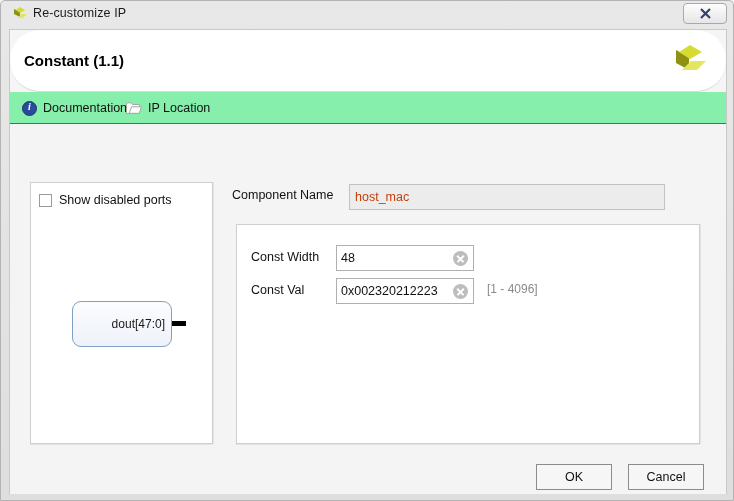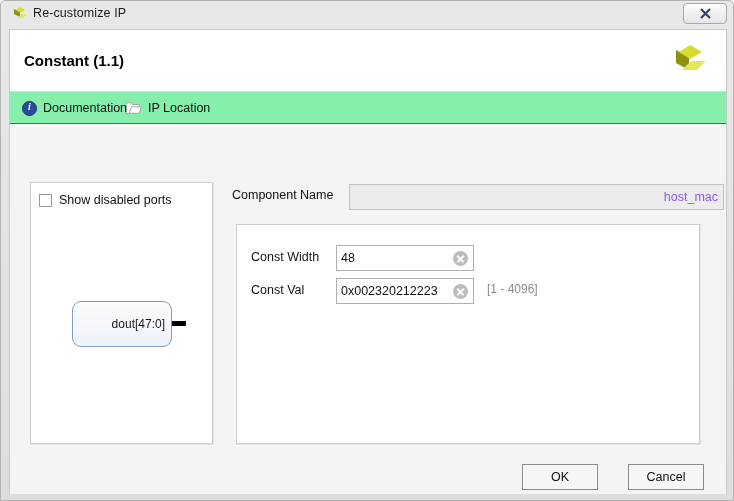--- a/index.html
+++ b/index.html
@@ -80,20 +80,21 @@
   }
 
   
   #header {
     position: absolute;
     left: 0; top: 0;
     width: 716px; height: 62px;
     background: #ffffff;
     border-bottom: 1px solid #d8d8d8;
     box-sizing: border-box;
+    border-radius: 30px;
   }
   #page-title {
     position: absolute;
     left: 14px; top: 22px;
     font-size: 15px;
     font-weight: bold;
     color: #000000;
     white-space: nowrap;
   }
   #brand-logo {
@@ -221,30 +222,29 @@
   #component-name-label {
     position: absolute;
     left: 0; top: 4px;
     font-size: 12.5px;
     color: #111111;
     white-space: nowrap;
   }
   #component-name-input {
     position: absolute;
     left: 117px; top: 0;
-    width: 375px; height: 26px;
+    width: 316px; height: 26px;
     box-sizing: border-box;
     border: 1px solid #c2c2c2;
     background: #ececec;
-    color: #8b5cf6;
+    color: #c2410c;
     font-family: "Liberation Sans", sans-serif;
     font-size: 12.5px;
     padding: 0 5px;
     outline: none;
-    text-align: right;
   }
 
   
   #options-panel {
     position: absolute;
     left: 226px; top: 100px;
     width: 464px; height: 220px;
     box-sizing: border-box;
     background: #ffffff;
     border: 1px solid #cfcfcf;
@@ -323,21 +323,21 @@
     top: 10px;
     width: 76px; height: 26px;
     box-sizing: border-box;
     border: 1px solid #8c8c8c;
     background: #f6f6f6;
     font-family: "Liberation Sans", sans-serif;
     font-size: 12.5px;
     color: #111111;
     cursor: pointer;
   }
-  #ok-button     { left: 512px; }
+  #ok-button     { left: 526px; }
   #cancel-button { left: 618px; }
 </style>
 </head>
 <body>
 
 <div id="window">
 
   <div id="titlebar">
     <span id="title-logo">
       <svg width="18" height="18" viewBox="0 0 18 18">

